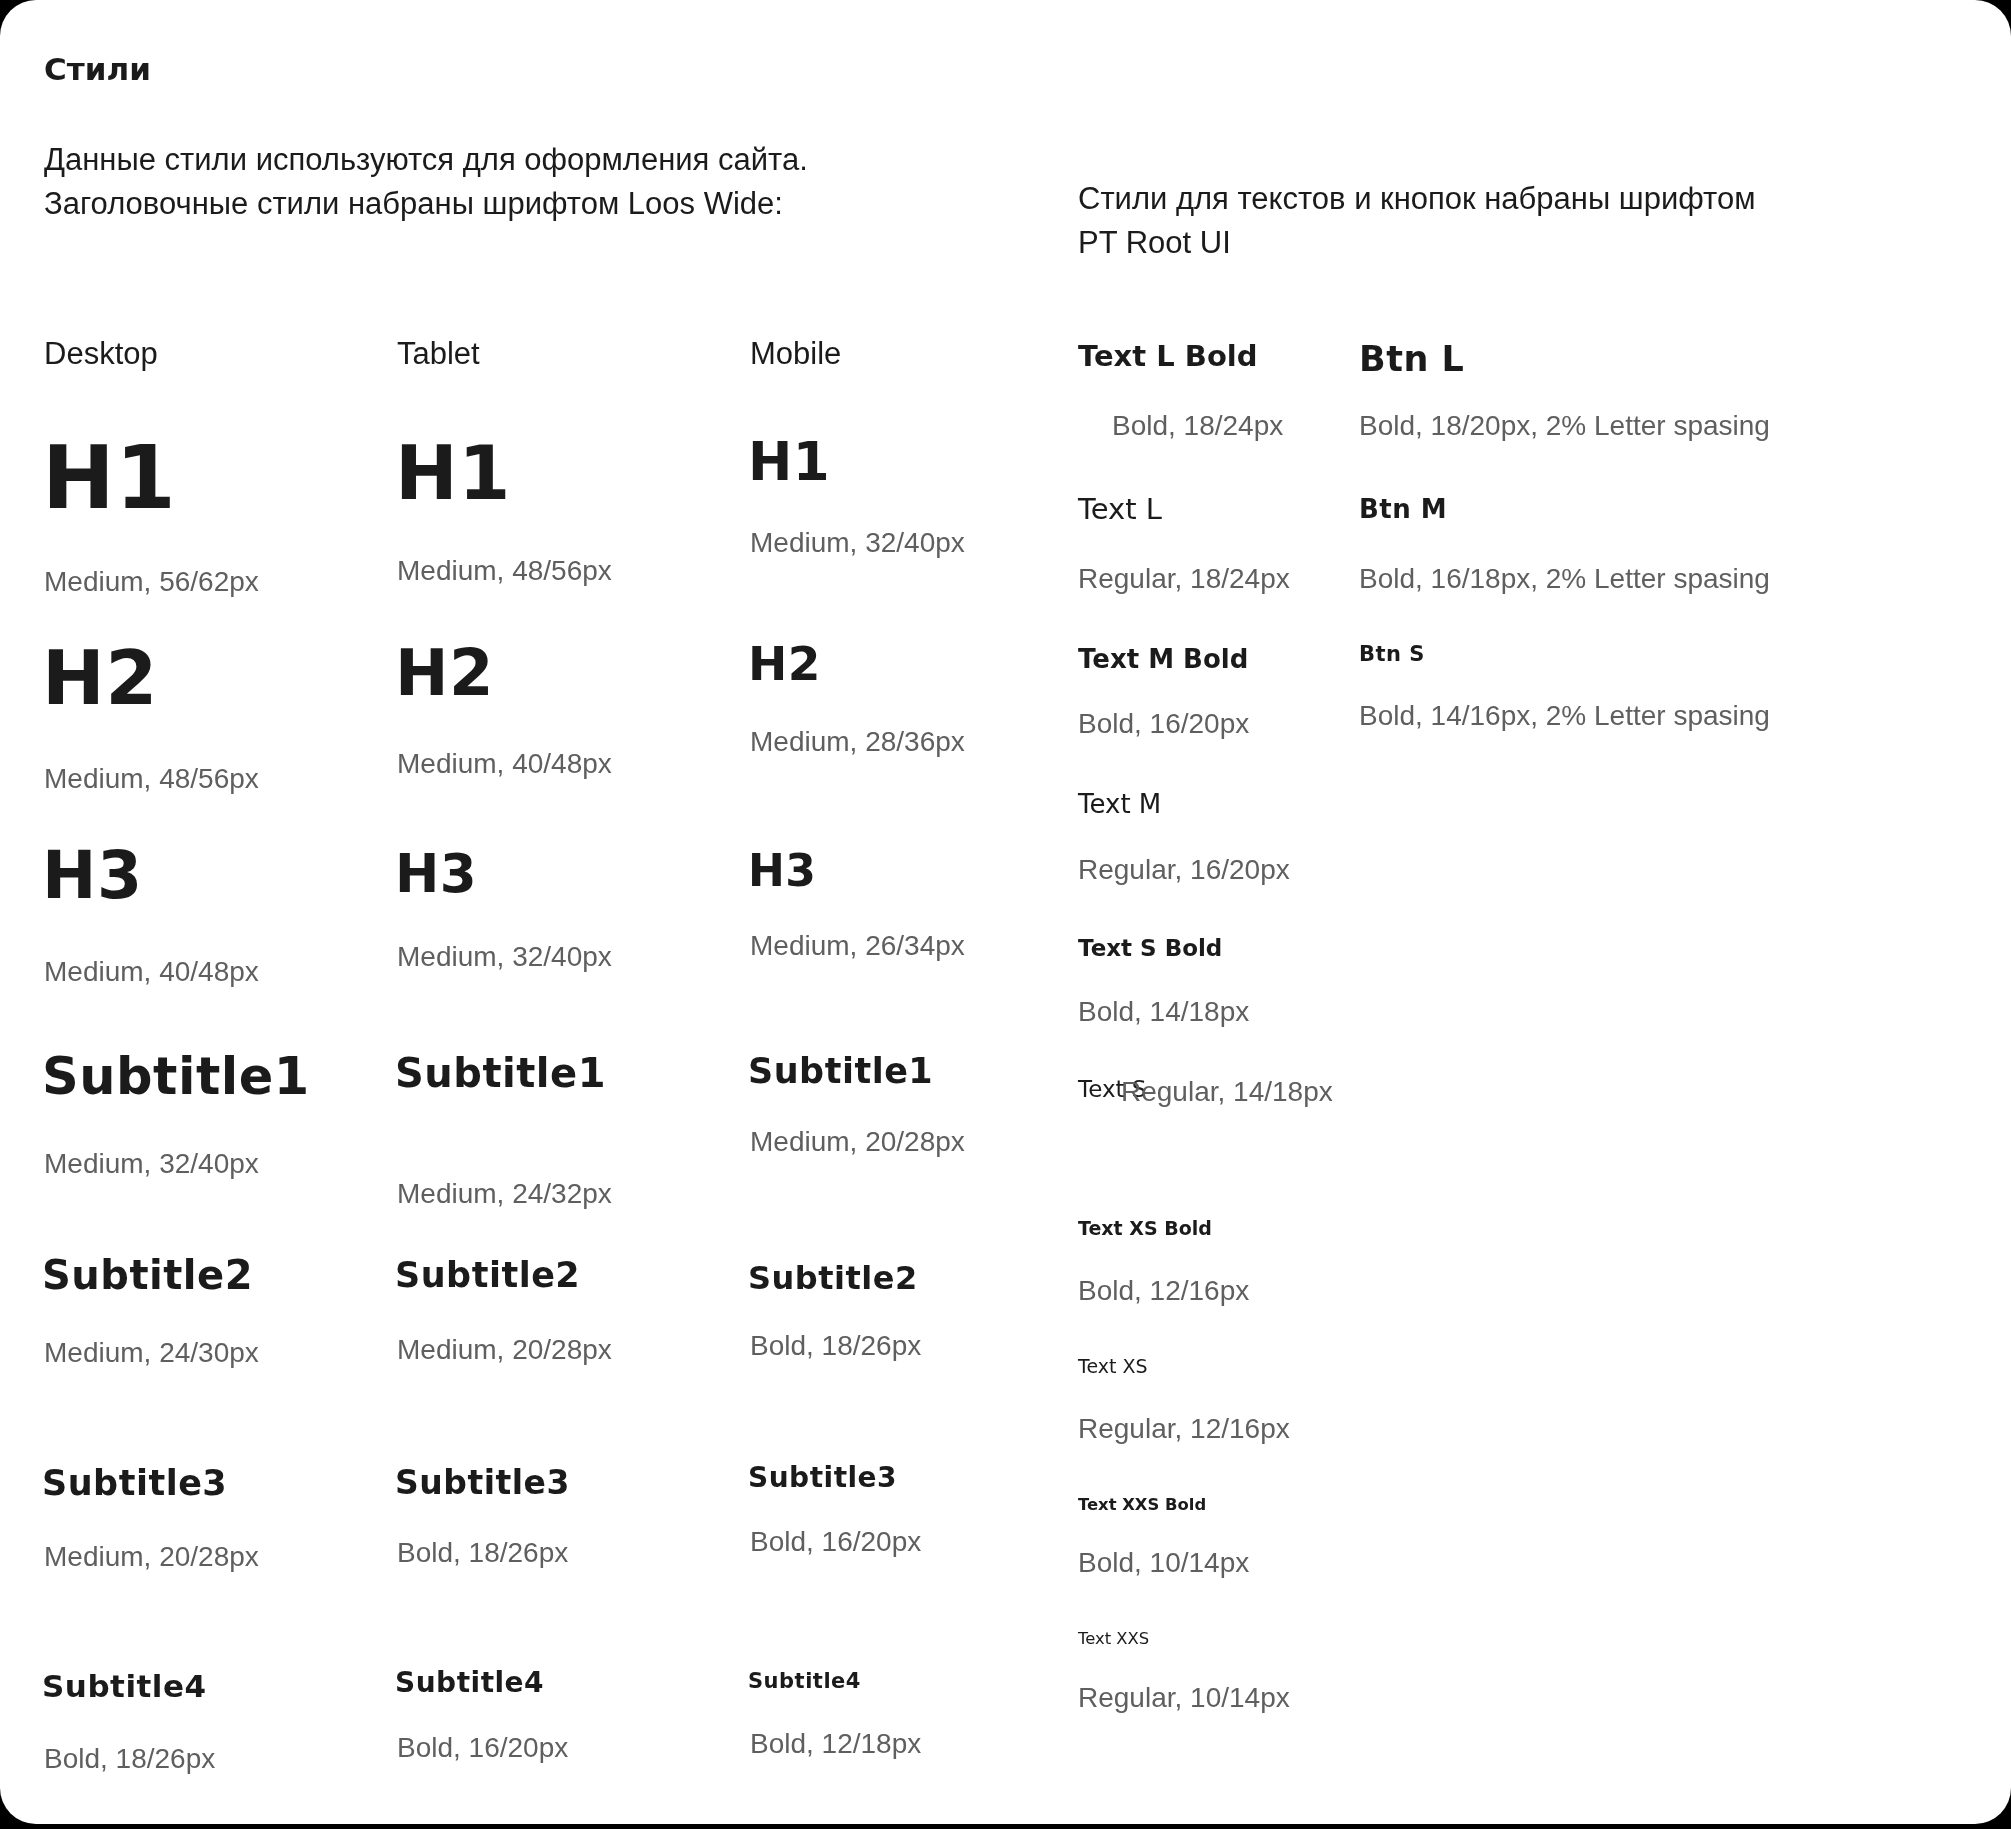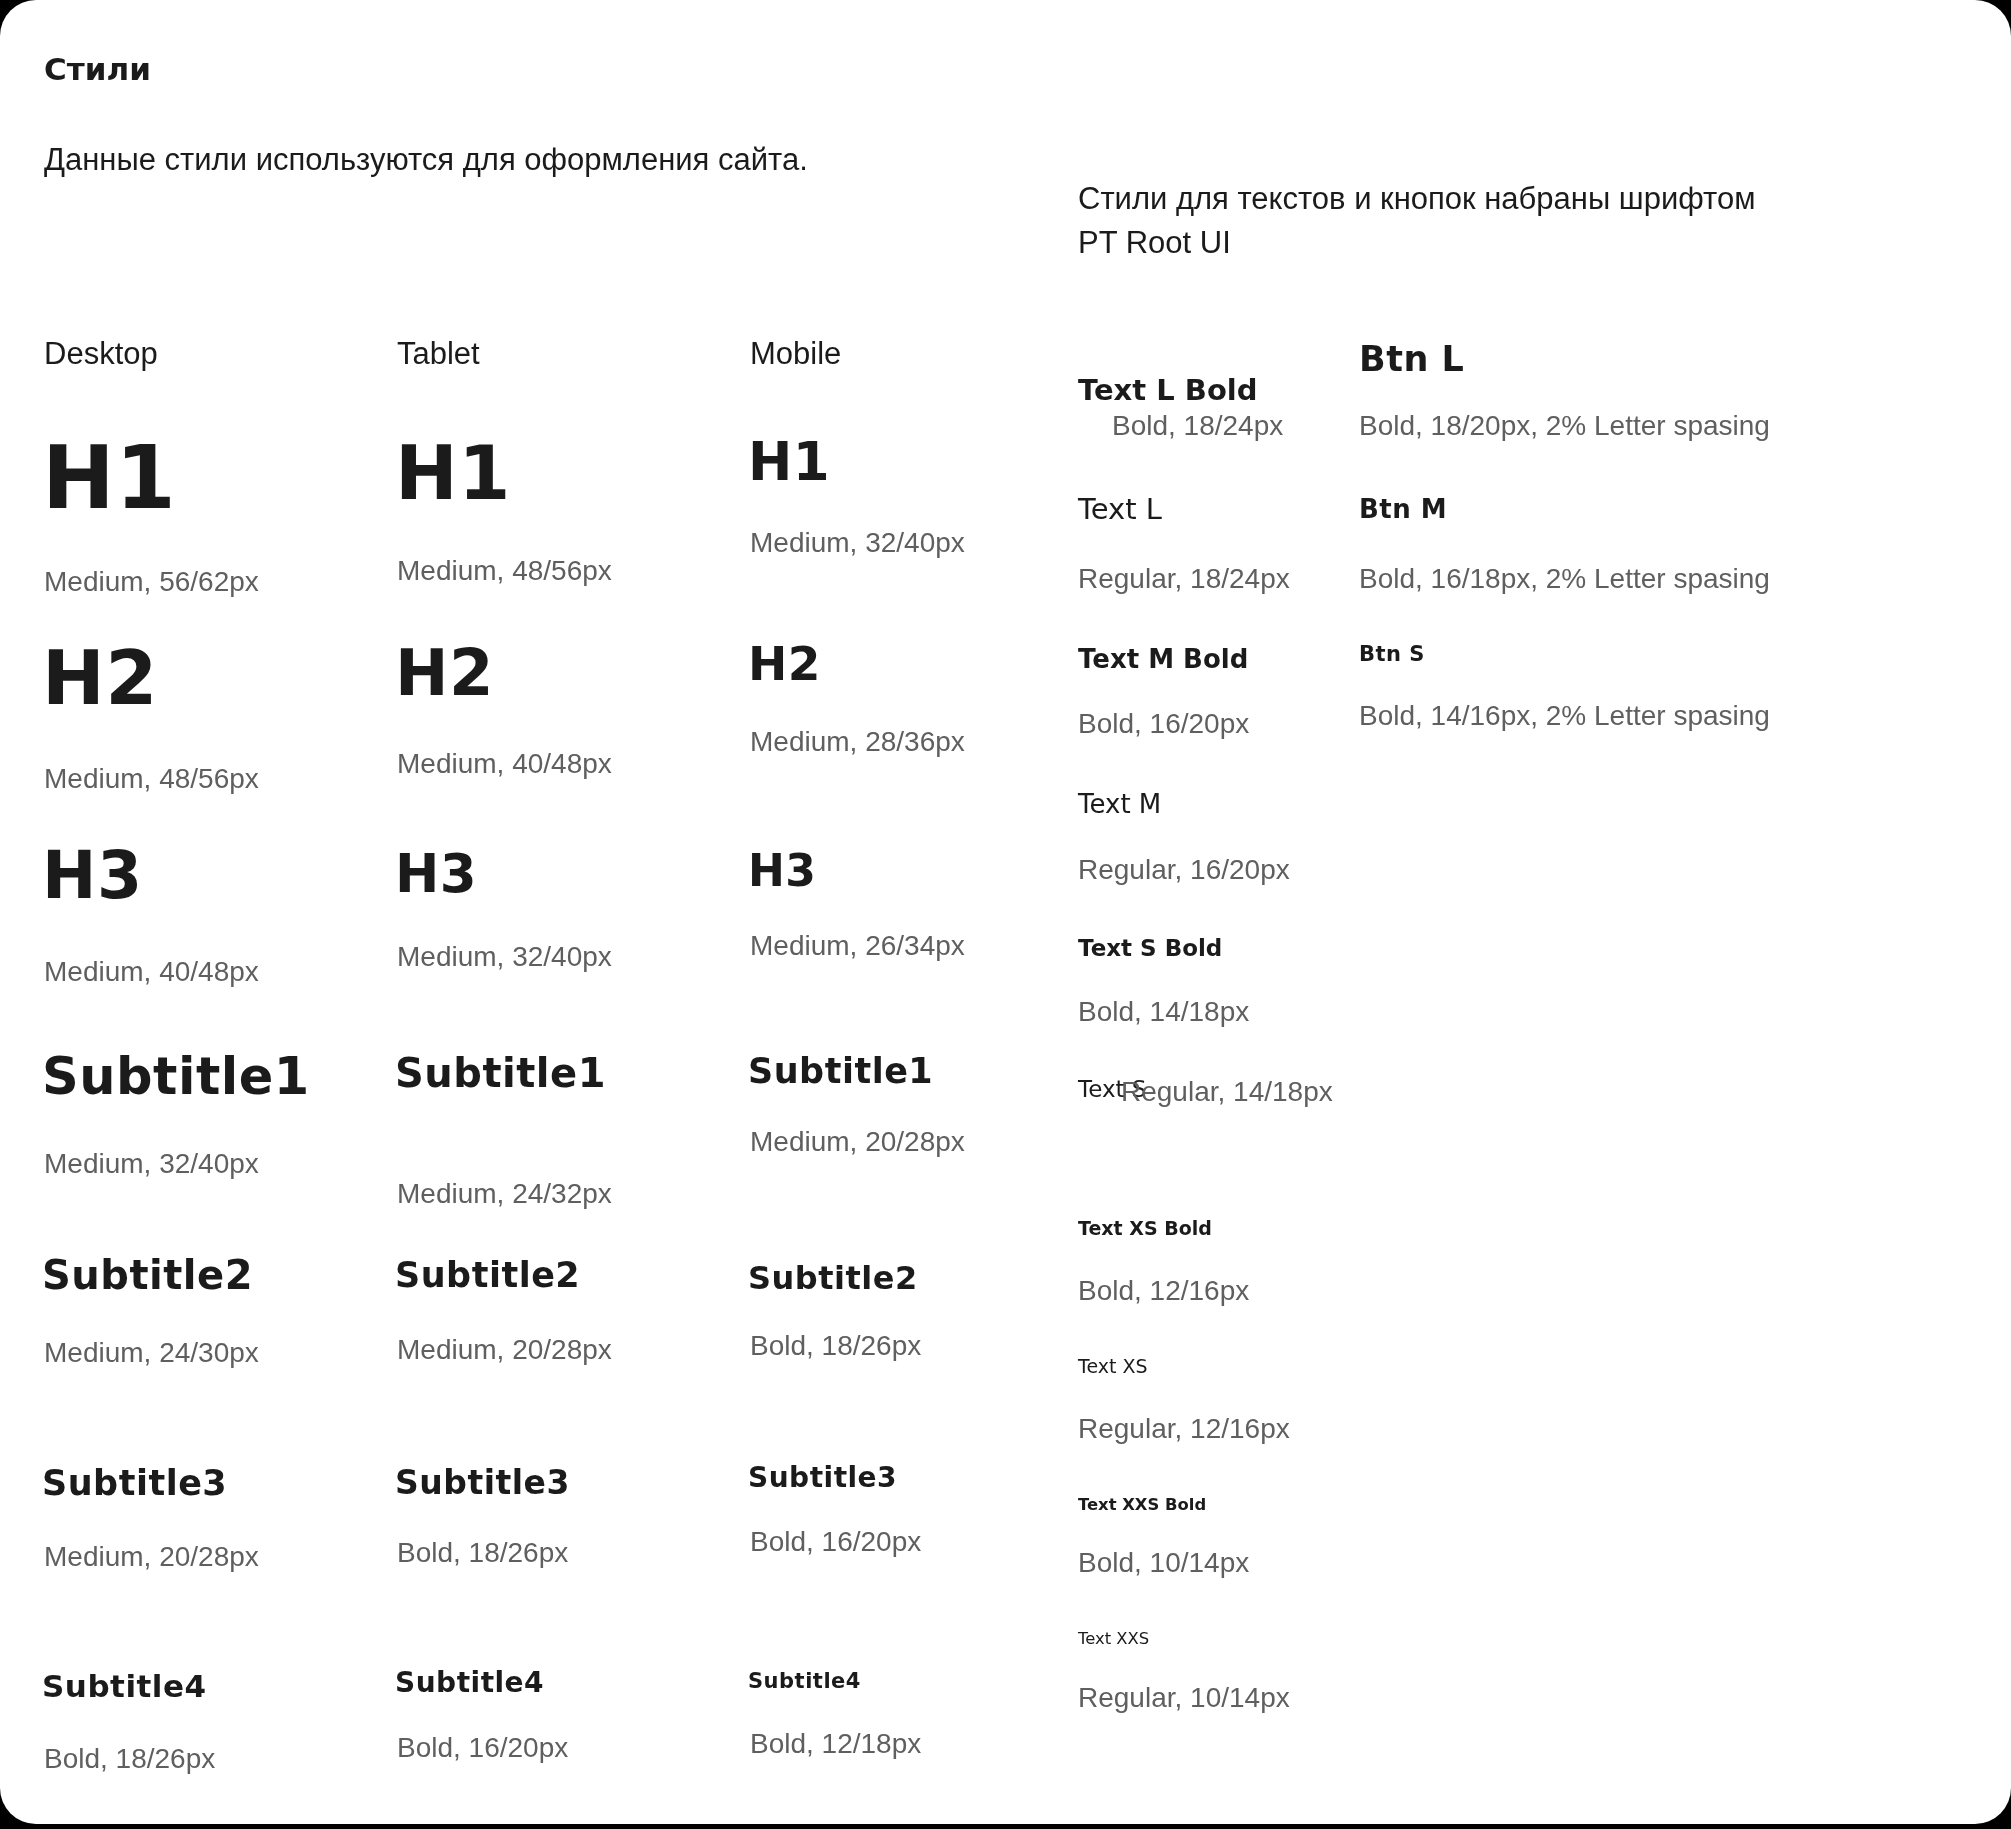--- a/index.html
+++ b/index.html
@@ -16,20 +16,21 @@
 </style>
 </head>
 <body>
 
 <div class="card">
 
   <div class="abs title">Стили</div>
 
   <div class="abs intro" style="left:44px; top:138px;">
     <div>Данные стили используются для оформления сайта.</div>
+    <div>Заголовочные стили набраны шрифтом Loos Wide:</div>
   </div>
   <div class="abs intro" style="left:1078px; top:138px;margin-top:39px;">
     <div>Стили для текстов и кнопок набраны шрифтом</div>
     <div>PT Root UI</div>
   </div>
 
   <div class="abs colhead" style="left:44px; top:336px;">Desktop</div>
   <div class="abs colhead" style="left:397px; top:336px;">Tablet</div>
   <div class="abs colhead" style="left:750px; top:336px;">Mobile</div>
 
@@ -71,21 +72,21 @@
   <div class="abs spec" style="left:750px; top:930px;">Medium, 26/34px</div>
   <div class="abs wide" style="left:748px; top:1051px; font-size:35px;">Subtitle1</div>
   <div class="abs spec" style="left:750px; top:1126px;">Medium, 20/28px</div>
   <div class="abs wide" style="left:748px; top:1259px; font-size:32px;">Subtitle2</div>
   <div class="abs spec" style="left:750px; top:1330px;">Bold, 18/26px</div>
   <div class="abs wide" style="left:748px; top:1461px; font-size:28px;">Subtitle3</div>
   <div class="abs spec" style="left:750px; top:1526px;">Bold, 16/20px</div>
   <div class="abs wide" style="left:748px; top:1669px; font-size:21px;">Subtitle4</div>
   <div class="abs spec" style="left:750px; top:1728px;">Bold, 12/18px</div>
 
-  <div class="abs tname b" style="left:1078px; top:339px; font-size:29px;margin-top:34px;">Text L Bold</div>
+  <div class="abs tname b" style="left:1078px; top:339px; font-size:29px;">Text L Bold</div>
   <div class="abs spec" style="left:1112px; top:410px;">Bold, 18/24px</div>
   <div class="abs tname" style="left:1078px; top:492px; font-size:29px;">Text L</div>
   <div class="abs spec" style="left:1078px; top:563px;">Regular, 18/24px</div>
   <div class="abs tname b" style="left:1078px; top:644px; font-size:26px;">Text M Bold</div>
   <div class="abs spec" style="left:1078px; top:708px;">Bold, 16/20px</div>
   <div class="abs tname" style="left:1078px; top:789px; font-size:26px;">Text M</div>
   <div class="abs spec" style="left:1078px; top:854px;">Regular, 16/20px</div>
   <div class="abs tname b" style="left:1078px; top:935px; font-size:23px;">Text S Bold</div>
   <div class="abs spec" style="left:1078px; top:996px;text-align:right;">Bold, 14/18px</div>
   <div class="abs tname" style="left:1078px; top:1076px; font-size:23px;">Text S</div>

